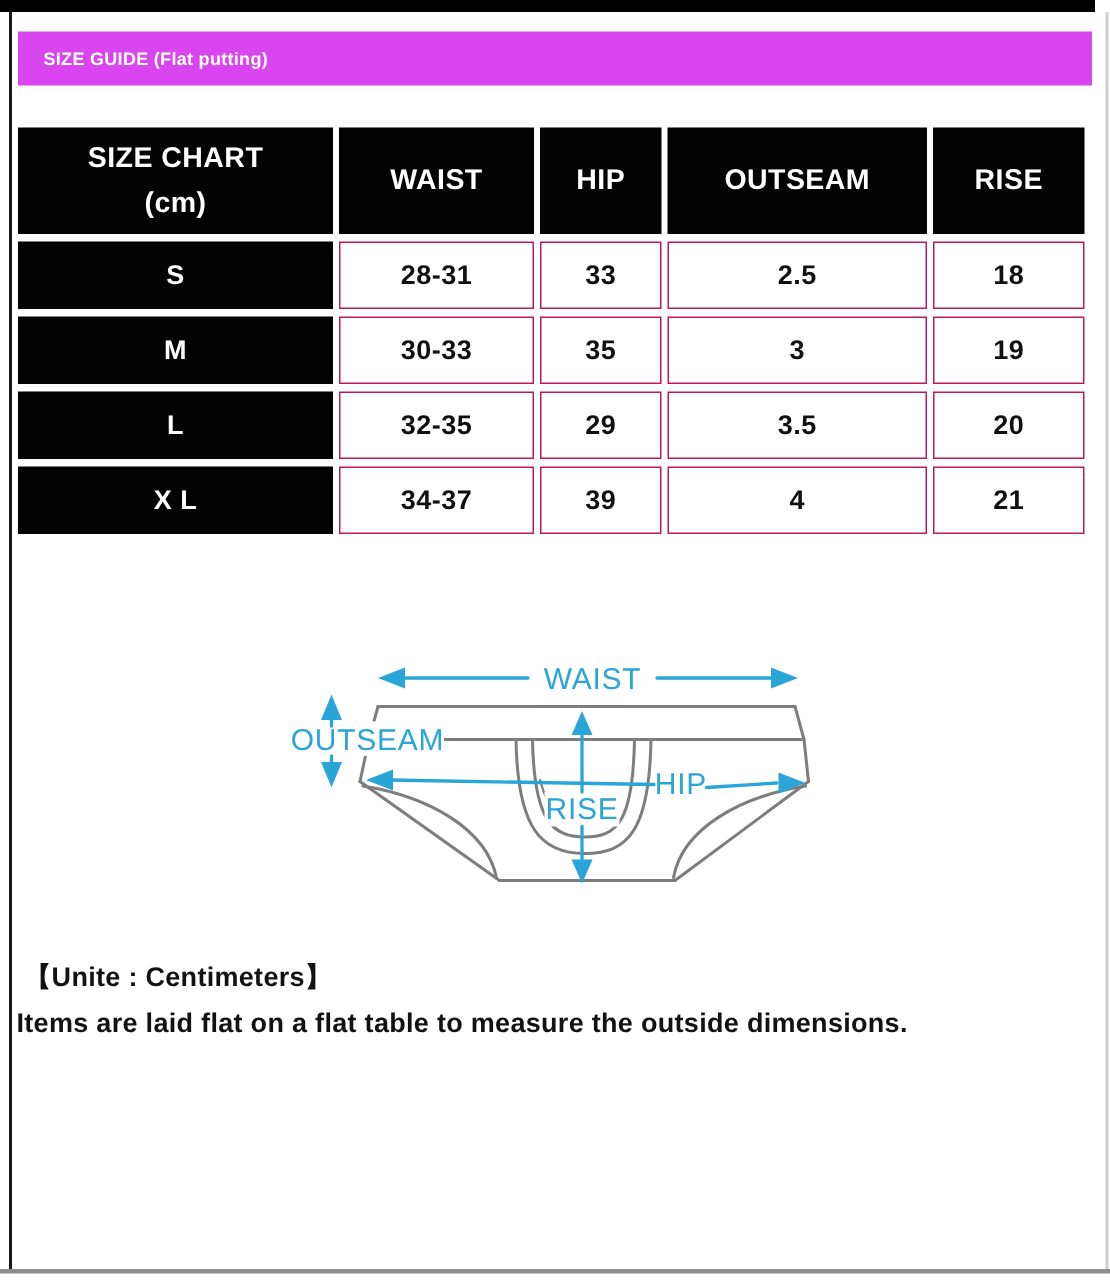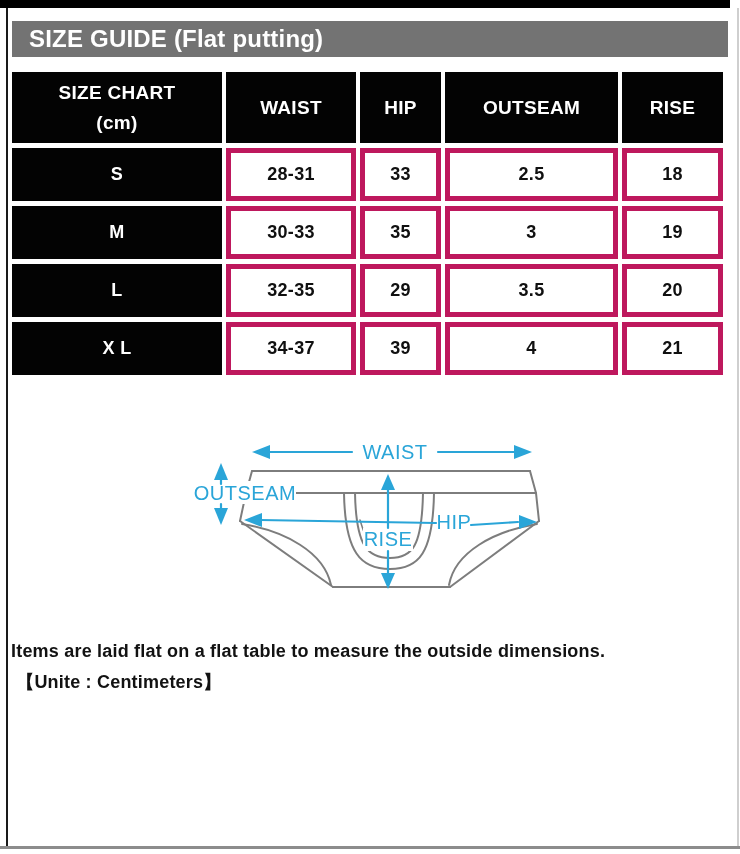--- a/index.html
+++ b/index.html
@@ -8,42 +8,42 @@
     font-family:"Liberation Sans","DejaVu Sans",sans-serif;
   }
   
   .top-strip{position:absolute;left:0;top:0;width:730px;height:8px;background:#000;}
   .left-line{position:absolute;left:6px;top:8px;width:2px;height:840px;background:#1a1a1a;}
   .right-line{position:absolute;left:737px;top:8px;width:2px;height:840px;background:#cfcfcf;}
   .bottom-line{position:absolute;left:0;top:846px;width:740px;height:3px;background:#8c8c8c;}
 
   
   .title-bar{
-    position:absolute;left:12px;top:21px;width:716px;height:36px;background:#737373;
-    color:#fff;font-size:24px;font-weight:bold;letter-spacing:.2px;
+    position:absolute;left:12px;top:21px;width:716px;height:36px;background:#d946ef;
+    color:#fff;font-size:12px;font-weight:bold;letter-spacing:.2px;
     display:flex;align-items:center;padding-left:17px;box-sizing:border-box;
   }
 
   
-  .size-table-wrap{position:absolute;left:8px;top:67px;}
+  .size-table-wrap{position:absolute;left:8px;top:80px;}
   table.size-table{
     border-collapse:separate;border-spacing:4px 5px;table-layout:fixed;
   }
   table.size-table th,table.size-table td{
     text-align:center;vertical-align:middle;padding:0;
   }
   table.size-table th{
     background:#030303;color:#fff;font-size:19px;font-weight:bold;letter-spacing:.3px;
   }
   table.size-table th.col-size{white-space:pre-line;line-height:1.55;}
   table.size-table thead th{height:71px;}
   table.size-table tbody th{height:43px;font-size:18px;}
   table.size-table td{
     background:#fff;color:#101010;font-size:18px;font-weight:bold;
-    border:5px solid #be185d;height:43px;letter-spacing:.3px;
+    border:1px solid #be185d;height:43px;letter-spacing:.3px;
   }
 
   
   .diagram{position:absolute;left:150px;top:430px;}
   .diagram text{
     font-family:"Liberation Sans","DejaVu Sans",sans-serif;
     font-size:20px;fill:#2aa5d8;letter-spacing:.5px;
   }
 
   
@@ -173,17 +173,17 @@
       </g>
     </g>
 
     <text x="395" y="459" text-anchor="middle">WAIST</text>
     <text x="245" y="500" text-anchor="middle">OUTSEAM</text>
     <text x="454" y="529" text-anchor="middle">HIP</text>
     <text x="388" y="546" text-anchor="middle">RISE</text>
   </svg>
 
   <div class="notes">
+    <div class="note-line"> 【Unite : Centimeters】</div>
     <div class="note-line">Items are laid flat on a flat table to measure the outside dimensions.</div>
-    <div class="note-line"> 【Unite : Centimeters】</div>
   </div>
 
 </div>
 
 </body></html>

